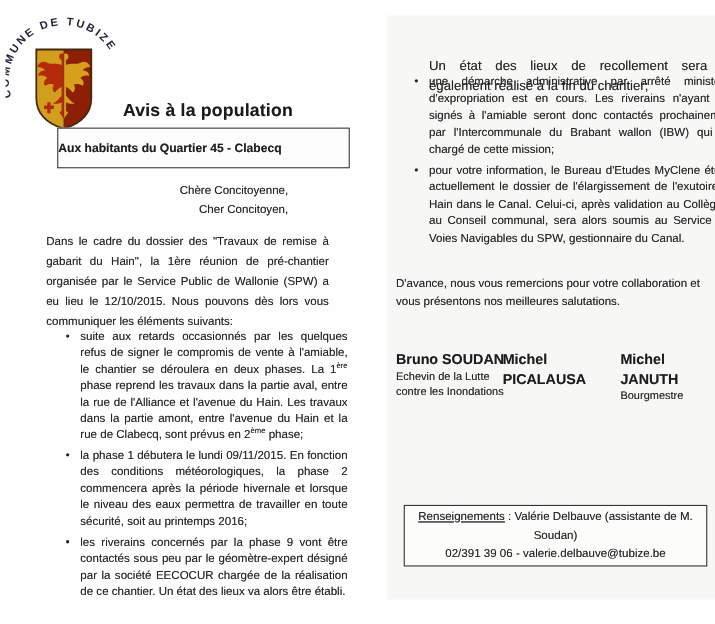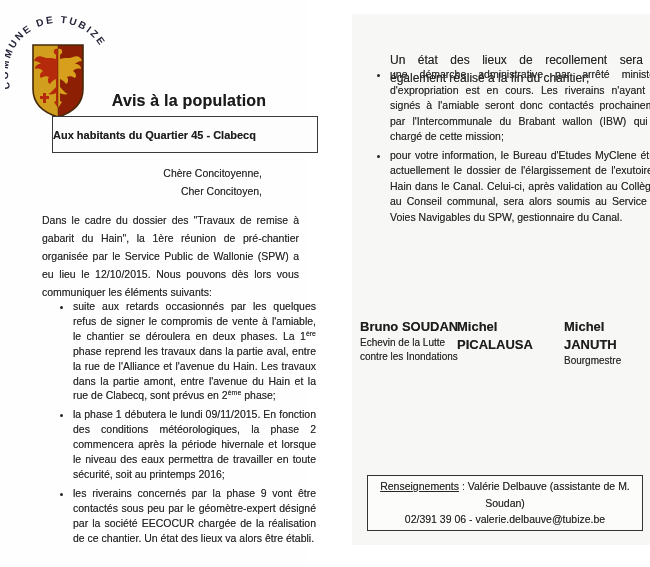--- a/index.html
+++ b/index.html
@@ -67,21 +67,21 @@
   .signatures { position: absolute; left: 8px; top: 304px; width: 288px; }
   .sig-col { position: absolute; top: 0; font-size: 10px; line-height: 1.4; }
   .sig-col .sig-name { font-size: 13px; font-weight: bold; color: #1d1d1d; }
   .sig-col-1 { left: 0; width: 100px; }
   .sig-col-2 { left: 97px; width: 106px; }
   .sig-col-3 { left: 204px; width: 84px; }
   .info-box {
     position: absolute; left: 15px; top: 445px; width: 274px; height: 54px;
     border: 1.6px solid #333; background: #fcfcfb;
     display: flex; flex-direction: column; align-items: center; justify-content: center;
-    text-align: center; font-size: 10.5px; line-height: 1.6; margin-top: 16px;
+    text-align: center; font-size: 10.5px; line-height: 1.6;
   }
   .info-label { text-decoration: underline; }
 </style>
 </head>
 <body>
 
 <div class="canvas">
 
   <div class="page-left">
 
@@ -138,20 +138,21 @@
 
   <div class="page-right">
 
     <div class="continuation scan-text">Un état des lieux de recollement sera également réalisé à la fin du chantier;</div>
 
     <ul class="bullets-right scan-text">
       <li>une démarche administrative par arrêté ministériel d'expropriation est en cours. Les riverains n'ayant pas signés à l'amiable seront donc contactés prochainement par l'Intercommunale du Brabant wallon (IBW) qui est chargé de cette mission;</li>
       <li>pour votre information, le Bureau d'Etudes MyClene étudie actuellement le dossier de l'élargissement de l'exutoire du Hain dans le Canal. Celui-ci, après validation au Collège et au Conseil communal, sera alors soumis au Service des Voies Navigables du SPW, gestionnaire du Canal.</li>
     </ul>
 
+    <div class="closing scan-text">D'avance, nous vous remercions pour votre collaboration et vous présentons nos meilleures salutations.</div>
 
     <div class="signatures">
       <div class="sig-col sig-col-1">
         <div class="sig-name scan-text">Bruno SOUDAN</div>
         <div class="scan-text">Echevin de la Lutte</div>
         <div class="scan-text">contre les Inondations</div>
       </div>
       <div class="sig-col sig-col-2">
         <div class="sig-name scan-text">Michel PICALAUSA</div>
       </div>

